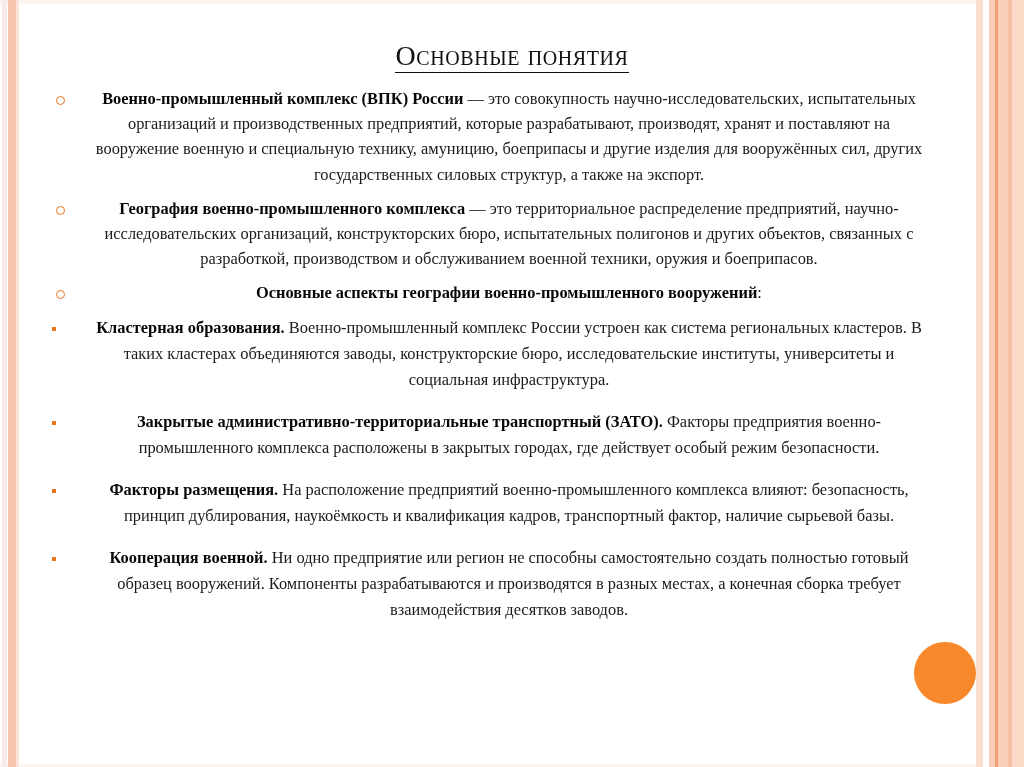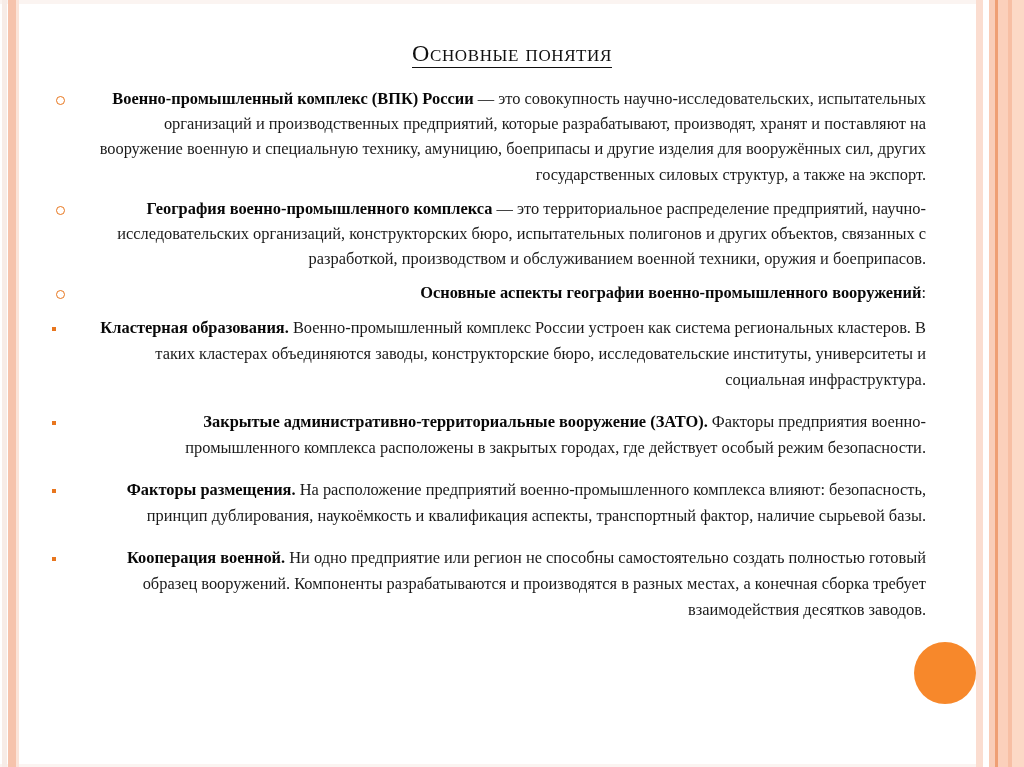--- a/index.html
+++ b/index.html
@@ -68,21 +68,21 @@
   }
 
   
   .title {
     position: absolute;
     left: 0; top: 40px;
     width: 1024px;
     text-align: center;
     font-family: "Liberation Serif", "DejaVu Serif", serif;
     font-variant: small-caps;
-    font-size: 24px;
+    font-size: 28px;
     letter-spacing: 0.6px;
     color: #101010;
   }
   .title span {
     border-bottom: 1.6px solid #101010;
     padding-bottom: 1px;
   }
 
   
   .content {
@@ -124,21 +124,21 @@
     display: inline-block;
     width: 4px;
     height: 4px;
     background: #e8761e;
     vertical-align: middle;
   }
   .item .text {
     font-size: 16.4px;
     line-height: 25.2px;
     color: #1a1a1a;
-    text-align: right;
+    text-align: center;
   }
   .item .text b {
     font-weight: bold;
     color: #080808;
   }
   .item.level2 .text {
     line-height: 26px;
   }
 </style>
 </head>
@@ -189,26 +189,26 @@
     </div>
 
     <div class="item level2">
       <span class="marker"><span class="marker-glyph"></span></span>
       <div class="text"><b>Кластерная образования.</b><span> Военно-промышленный комплекс России устроен как система региональных кластеров. В таких кластерах объединяются заводы, конструкторские бюро, исследовательские институты, университеты и социальная инфраструктура.</span></div>
     </div>
 
 
     <div class="item level2">
       <span class="marker"><span class="marker-glyph"></span></span>
-      <div class="text"><b>Закрытые административно-территориальные вооружение (ЗАТО).</b><span> Факторы предприятия военно-промышленного комплекса расположены в закрытых городах, где действует особый режим безопасности.</span></div>
-    </div>
-
-    <div class="item level2">
-      <span class="marker"><span class="marker-glyph"></span></span>
-      <div class="text"><b>Факторы размещения.</b><span> На расположение предприятий военно-промышленного комплекса влияют: безопасность, принцип дублирования, наукоёмкость и квалификация аспекты, транспортный фактор, наличие сырьевой базы.</span></div>
+      <div class="text"><b>Закрытые административно-территориальные транспортный (ЗАТО).</b><span> Факторы предприятия военно-промышленного комплекса расположены в закрытых городах, где действует особый режим безопасности.</span></div>
+    </div>
+
+    <div class="item level2">
+      <span class="marker"><span class="marker-glyph"></span></span>
+      <div class="text"><b>Факторы размещения.</b><span> На расположение предприятий военно-промышленного комплекса влияют: безопасность, принцип дублирования, наукоёмкость и квалификация кадров, транспортный фактор, наличие сырьевой базы.</span></div>
     </div>
 
     <div class="item level2">
       <span class="marker"><span class="marker-glyph"></span></span>
       <div class="text"><b>Кооперация военной.</b><span> Ни одно предприятие или регион не способны самостоятельно создать полностью готовый образец вооружений. Компоненты разрабатываются и производятся в разных местах, а конечная сборка требует взаимодействия десятков заводов.</span></div>
     </div>
 
   </div>
 </div>
 

